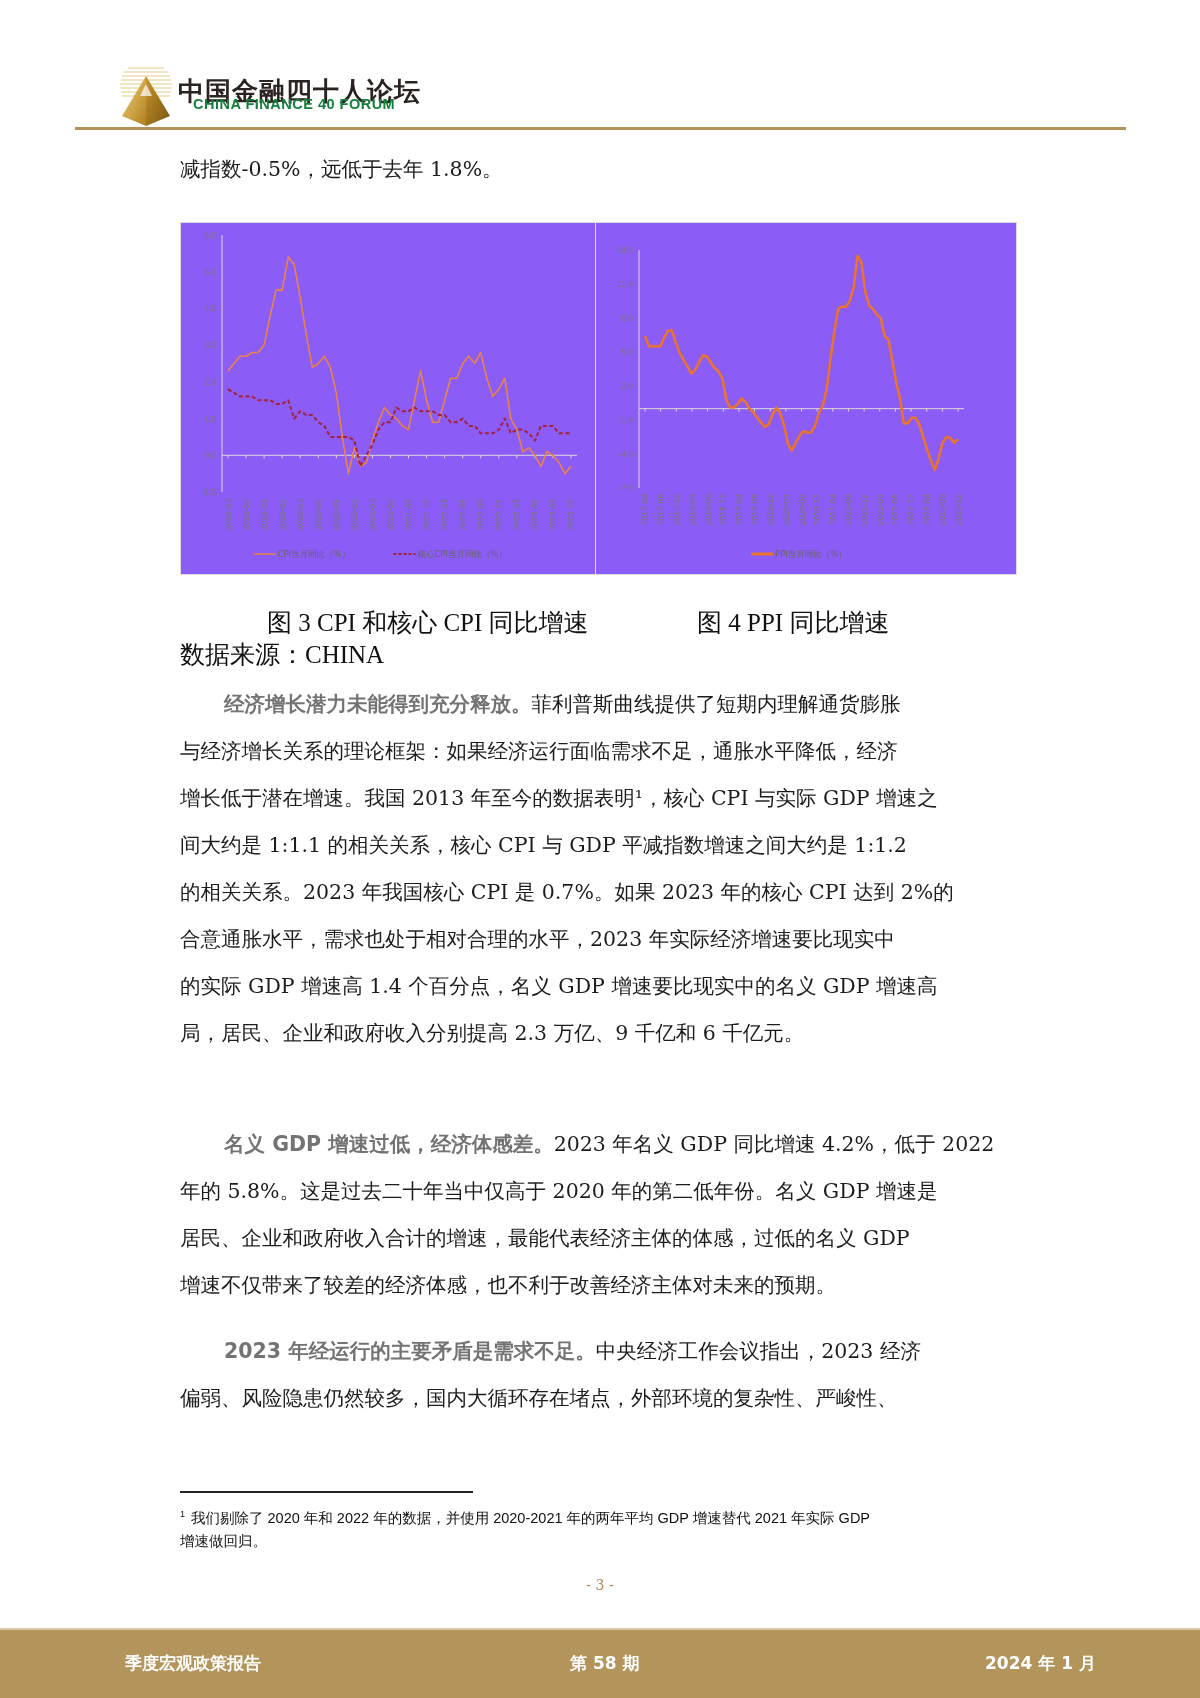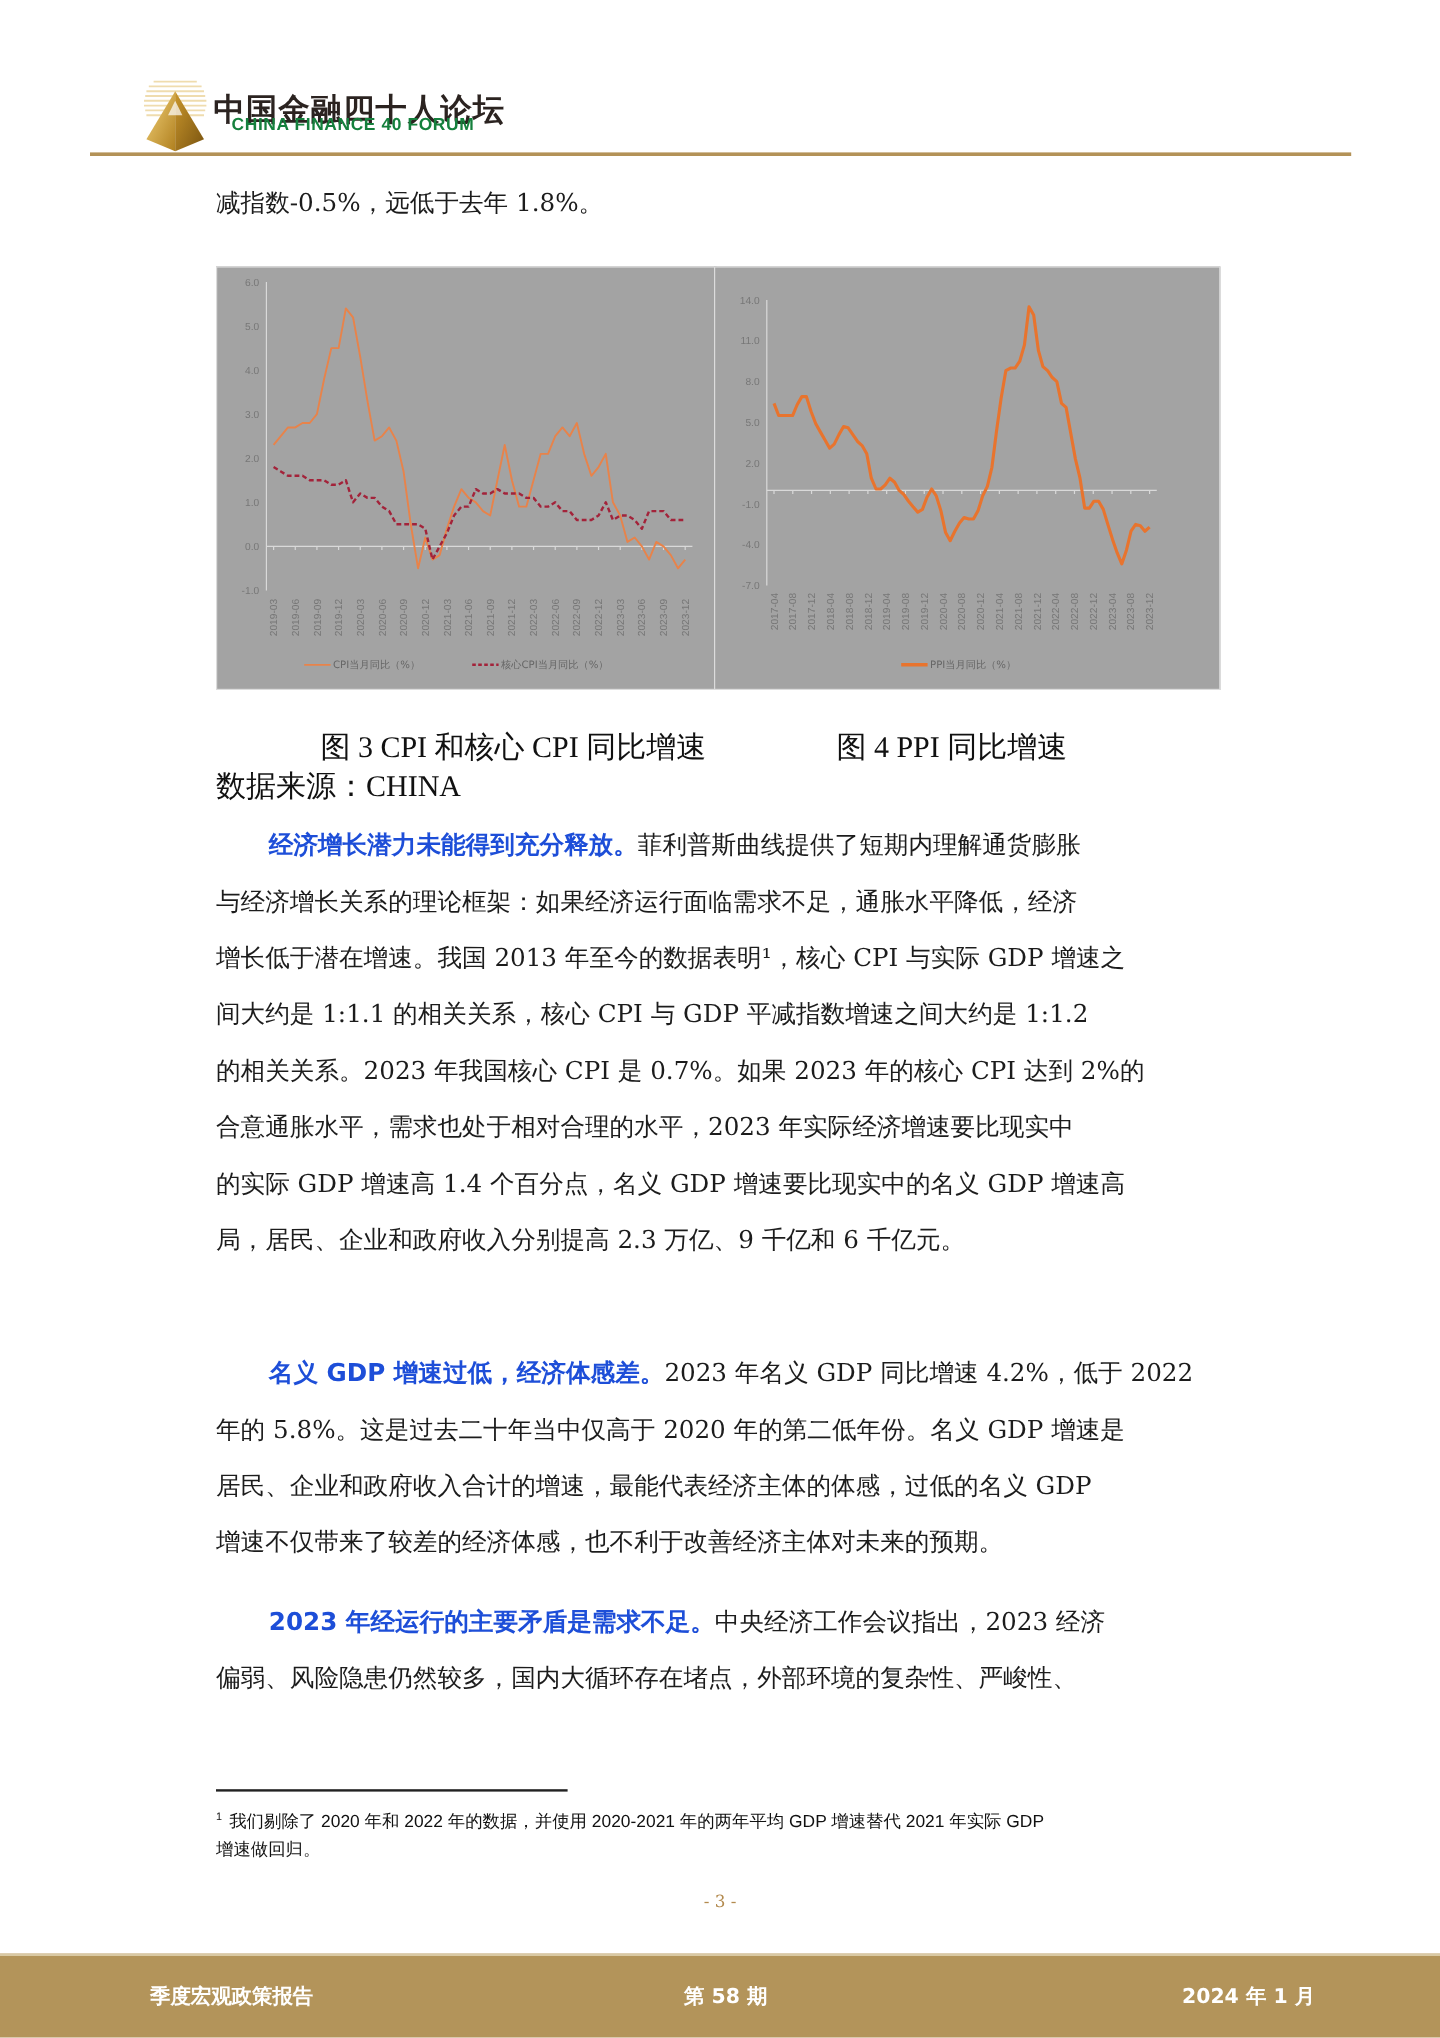--- a/index.html
+++ b/index.html
@@ -3,26 +3,26 @@
 <meta charset="utf-8">
 <style>
   html,body{margin:0;padding:0;background:#fff;}
   body{width:1200px;height:1698px;position:relative;overflow:hidden;font-family:"DejaVu Serif","Liberation Serif",serif;color:#222;}
   .abs{position:absolute;}
   .logo-mark{left:116px;top:62px;width:60px;height:66px;}
   .logo-cn{left:178px;top:74px;font-family:"DejaVu Sans","Liberation Sans",sans-serif;font-weight:bold;font-size:26px;letter-spacing:1px;color:#2b2320;}
   .logo-en{left:193px;top:96px;font-family:Liberation Sans, sans-serif;font-weight:bold;font-size:14.5px;letter-spacing:0.5px;color:#15803d;}
   .gold-rule{left:75px;top:127px;width:1051px;height:3px;background:#B39257;}
   .body-line{left:180px;font-size:20.5px;line-height:24px;white-space:nowrap;color:#1c1c1c;}
-  .chart-frame{top:222px;height:351px;border:1px solid #dcdcdc;background:#a3a3a3;text-align:right;}
+  .chart-frame{top:222px;height:351px;border:1px solid #dcdcdc;background:#8b5cf6;text-align:right;}
   .chart-svg{position:absolute;left:0;top:0;}
   .caption{font-family:"Liberation Serif","DejaVu Serif",serif;font-size:25px;color:#111;white-space:nowrap;}
   .para{left:180px;width:840px;font-size:20.5px;line-height:47px;color:#1c1c1c;}
   .para p{margin:0;text-align:justify;text-align-last:left;}
-  .lead{font-family:"DejaVu Sans","Liberation Sans",sans-serif;font-weight:bold;color:#1d4ed8;}
+  .lead{font-family:"DejaVu Sans","Liberation Sans",sans-serif;font-weight:bold;color:#737373;}
   .indent{display:inline-block;width:44px;}
   .fn-rule{left:180px;top:1491px;width:293px;height:1.5px;background:#222;}
   .fn{left:180px;top:1503px;width:842px;font-family:"Liberation Sans","DejaVu Sans",sans-serif;font-size:14.5px;line-height:23px;color:#111;}
   .fn sup{font-size:9px;margin-right:6px;}
   .pagenum{left:0;width:1200px;top:1577px;text-align:center;font-size:14px;color:#B38A4E;}
   .footer{left:0;top:1628px;width:1200px;height:70px;background:#B3945A;border-top:2px solid #d9c9a4;}
   .footer span{position:absolute;top:22px;font-family:"DejaVu Sans","Liberation Sans",sans-serif;font-weight:bold;font-size:17px;color:#fff;}
 </style>
 </head>
 <body>

